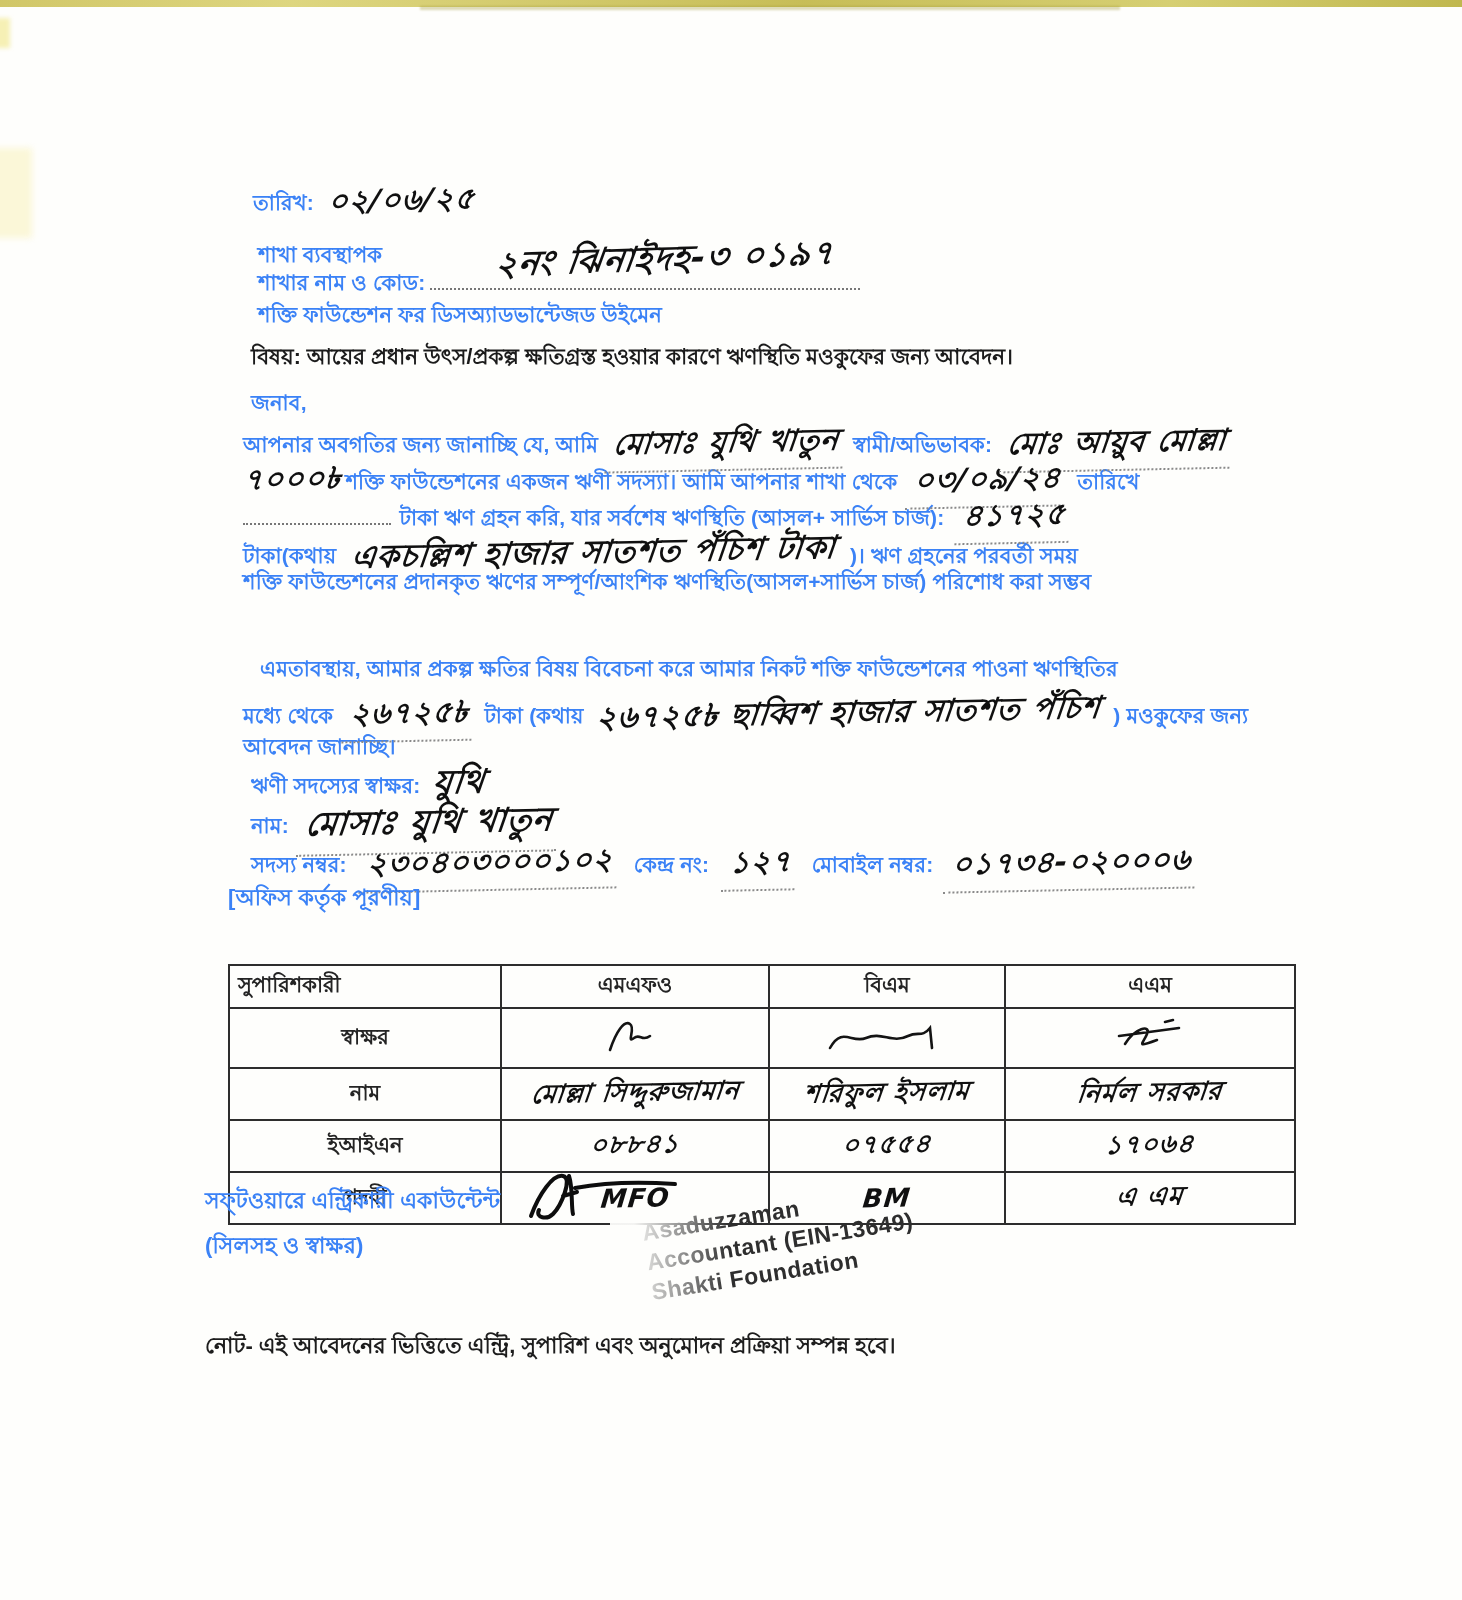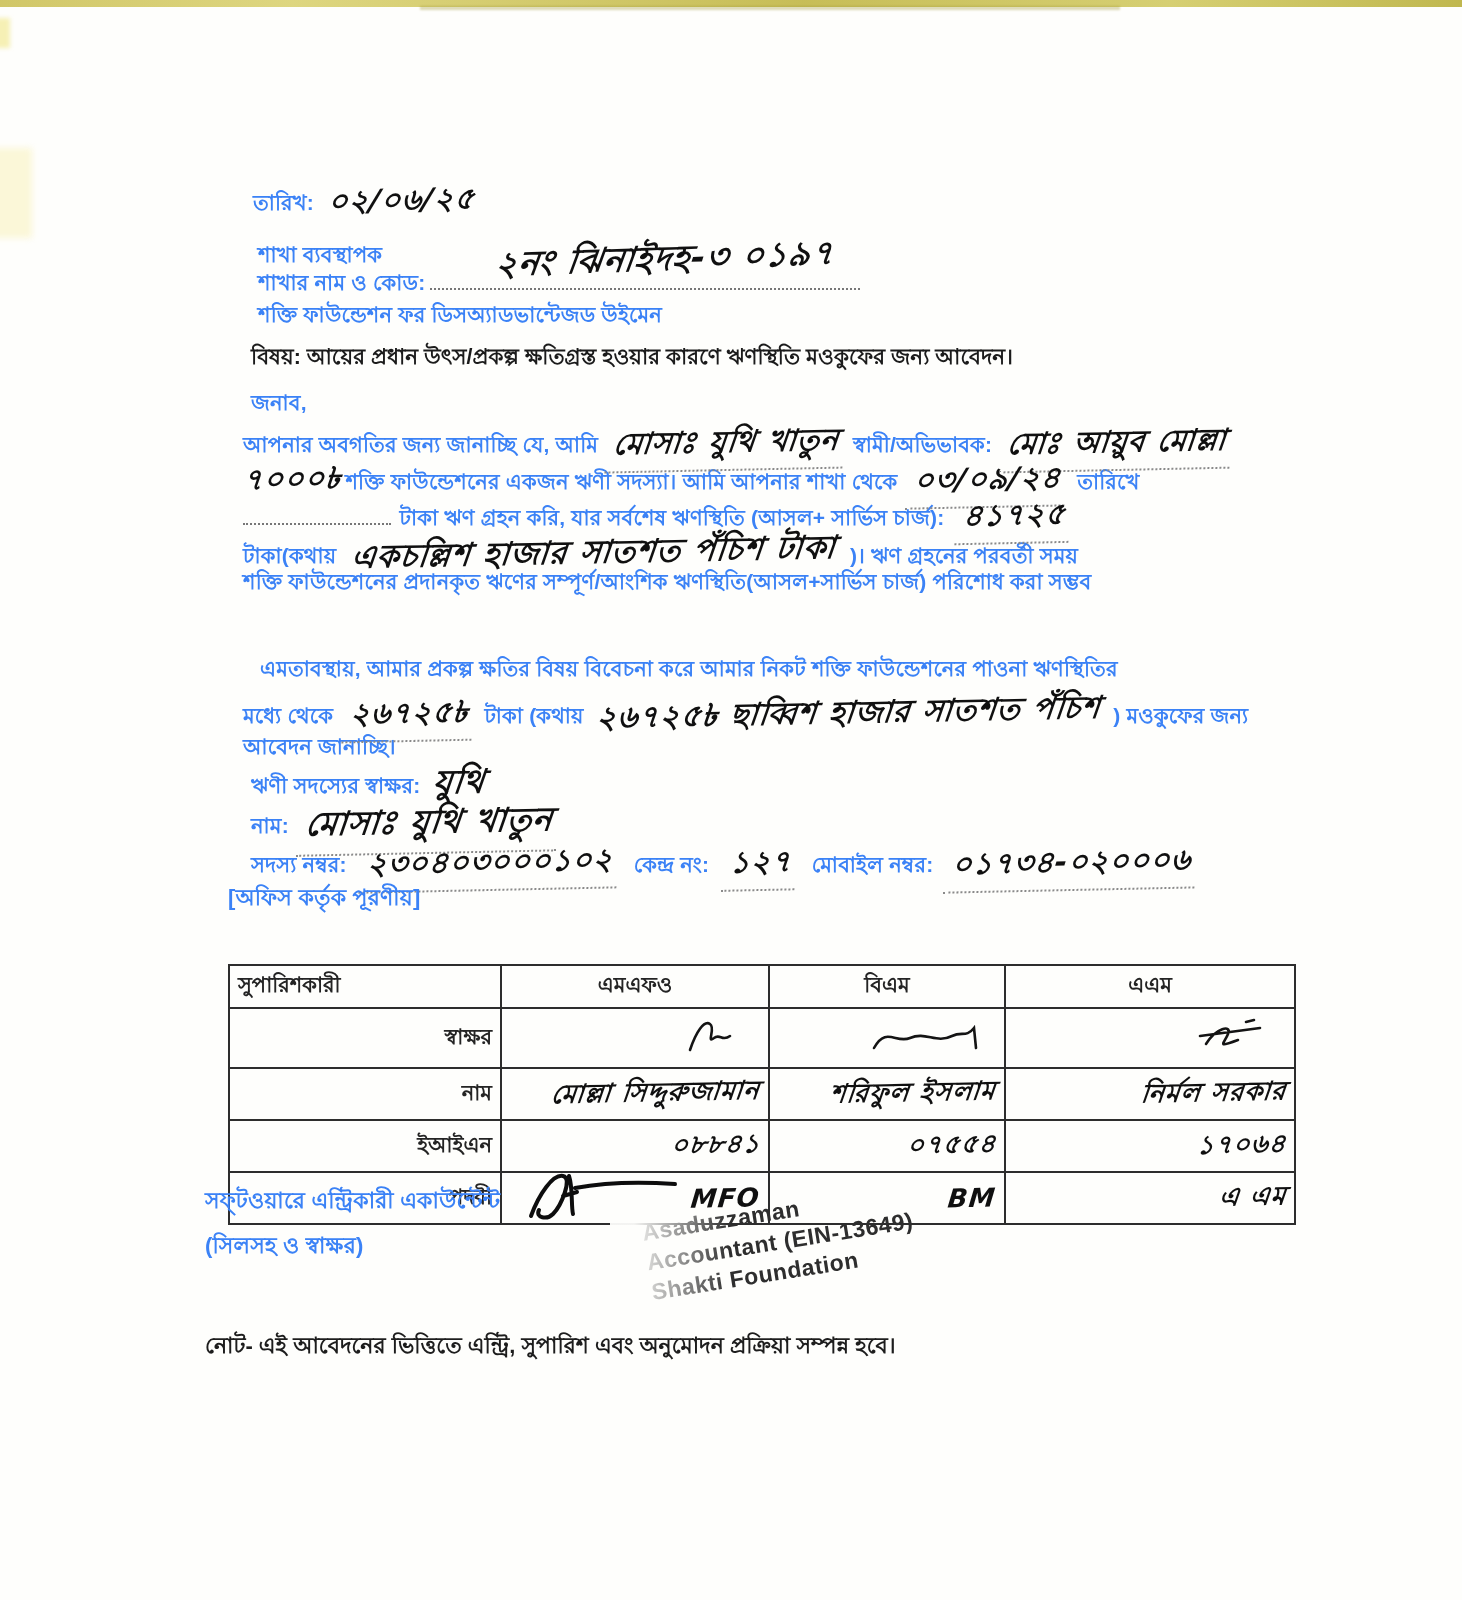--- a/index.html
+++ b/index.html
@@ -30,21 +30,21 @@
   }
   .hw-lg{font-size:30px;} .hw-md{font-size:26px;}
   .fill{border-bottom:2px dotted #8a8a8a;padding:0 6px 0 6px;}
   .nofill{border-bottom:none;}
   .dots{display:inline-block;border-bottom:2.5px dotted #777;vertical-align:baseline;height:14px;}
   .line{white-space:nowrap;}
   
   table.office{border-collapse:collapse;width:1066px;table-layout:fixed;}
   table.office td,table.office th{
     border:2px solid #2d2d2d;padding:3px 8px;font-size:21px;font-weight:700;color:#242424;
-    text-align:right;vertical-align:middle;overflow:visible;
+    text-align:center;vertical-align:middle;overflow:visible;
   }
   table.office th{text-align:center;}
   td.c,th.c{text-align:center;}
   .sigcell{height:52px;}
   .stamp{
     transform:rotate(-9deg);transform-origin:left top;
     font-size:23px;font-weight:700;color:#2e2e2e;line-height:30px;letter-spacing:.5px;
   }
   .stamp-fade{position:absolute;left:-30px;top:-8px;width:120px;height:110px;
     background:linear-gradient(90deg,rgba(254,254,252,.95) 20%,rgba(254,254,252,0));}

